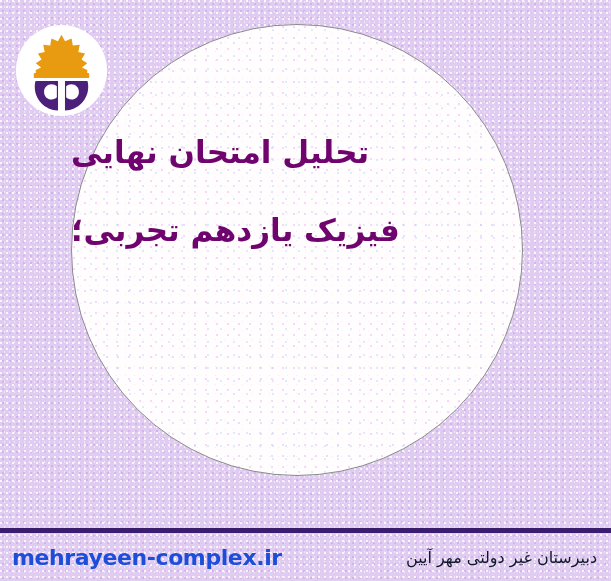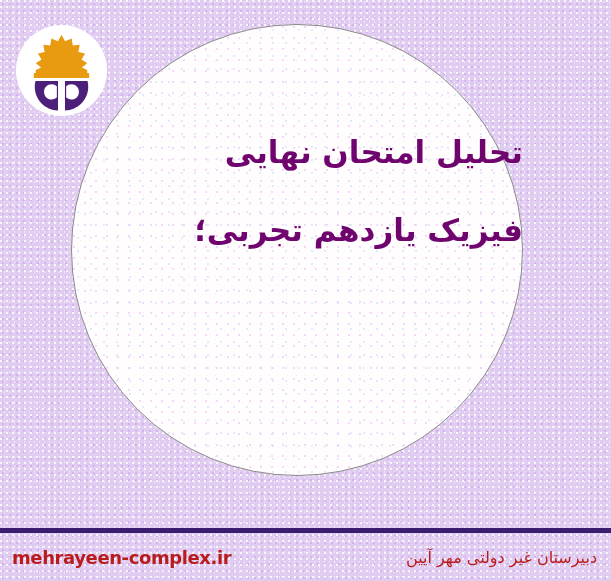--- a/index.html
+++ b/index.html
@@ -63,21 +63,21 @@
   
   #headline {
     position: absolute;
     left: 71px;
     top: 24px;
     width: 452px;
     height: 452px;
     z-index: 5;
     display: flex;
     flex-direction: column;
-    align-items: flex-end;
+    align-items: flex-start;
     justify-content: flex-start;
     padding-top: 112px;
     box-sizing: border-box;
   }
   .head-line {
     direction: rtl;
     unicode-bidi: bidi-override;
     color: #70046e;
     font-weight: bold;
     font-size: 31px;
@@ -117,30 +117,30 @@
     width: 611px;
     height: 48px;
     z-index: 6;
     display: flex;
     align-items: center;
     justify-content: space-between;
     padding: 0 14px 0 12px;
     box-sizing: border-box;
   }
   #site-url {
-    color: #b91c1c;
+    color: #1d4ed8;
     font-weight: bold;
-    font-size: 18px;
+    font-size: 22px;
     font-family: "DejaVu Sans", sans-serif;
     letter-spacing: -0.4px;
   }
   #school-name {
     direction: rtl;
     unicode-bidi: bidi-override;
-    color: #b91c1c;
+    color: #0f172a;
     font-size: 16px;
     font-family: "DejaVu Sans", sans-serif;
     white-space: nowrap;
   }
 </style>
 </head>
 <body>
 
 <div id="poster">
 

